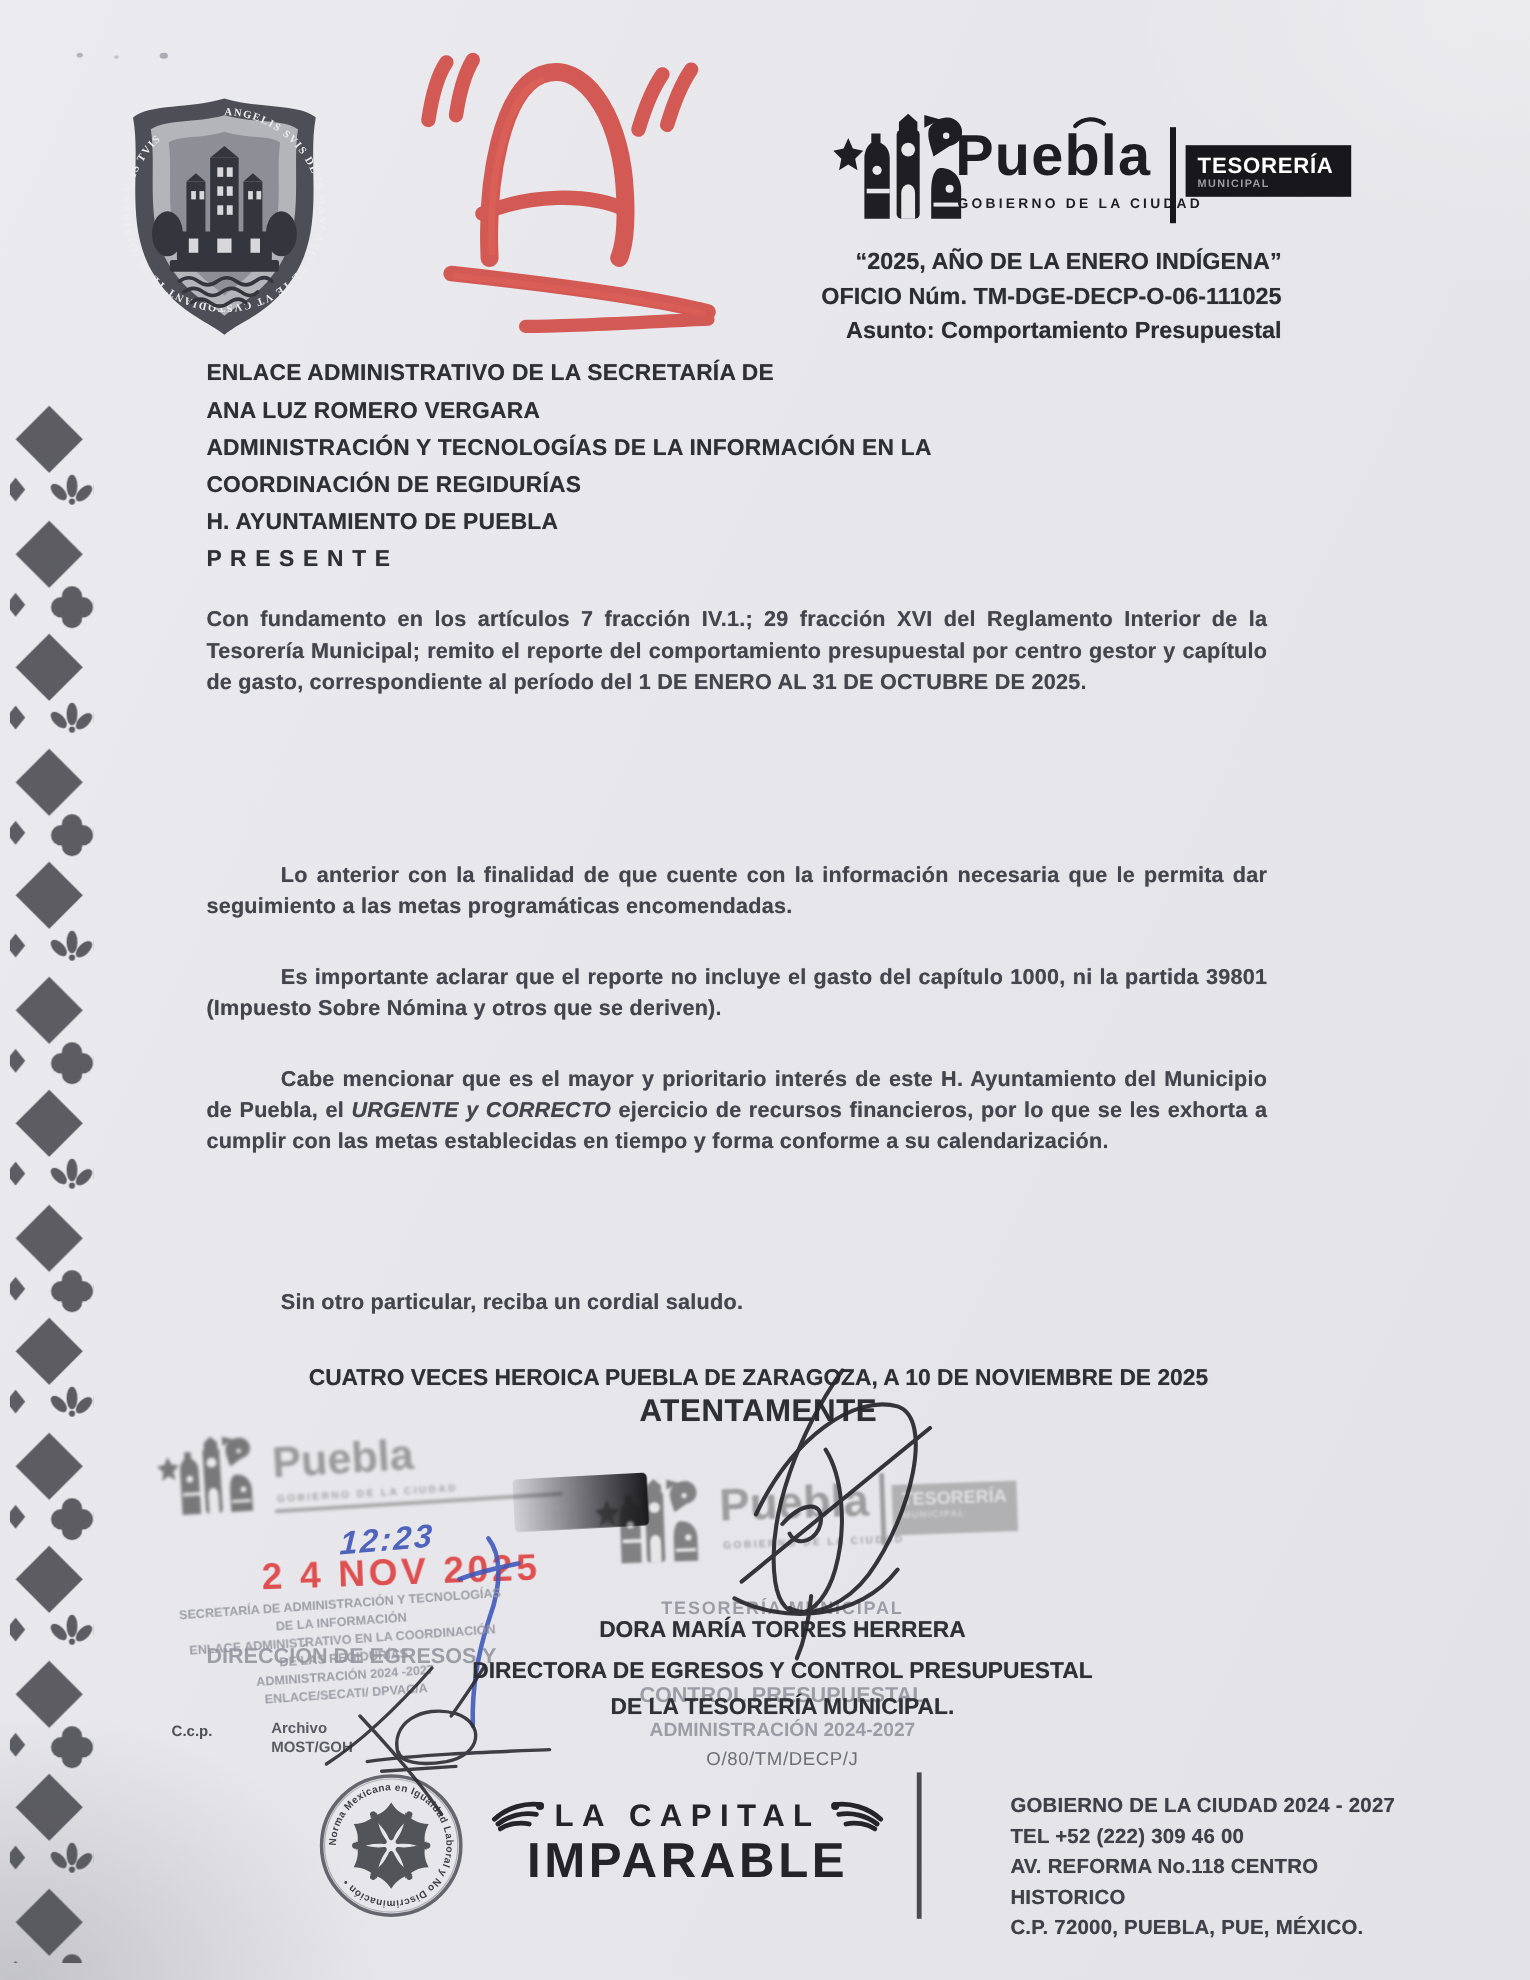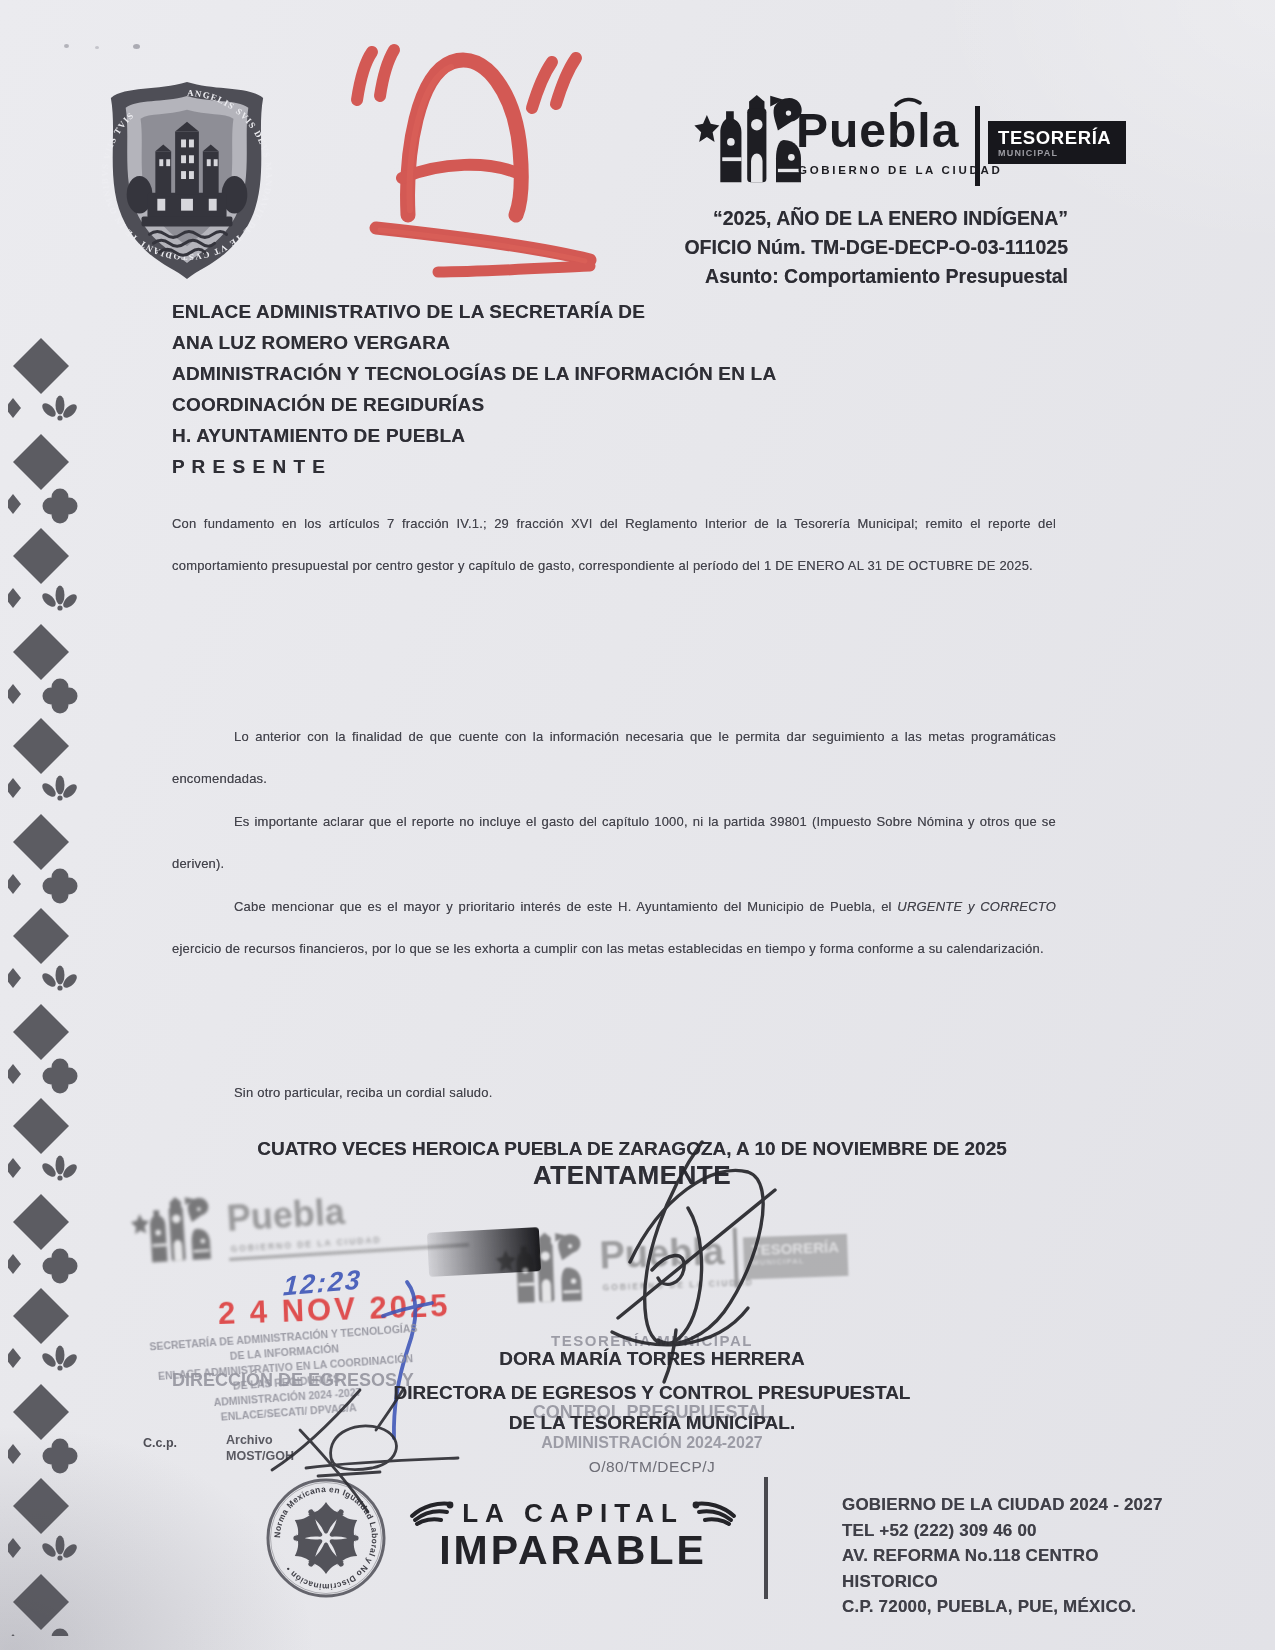--- a/index.html
+++ b/index.html
@@ -7,21 +7,21 @@
     font-family:"Liberation Sans",sans-serif;color:#3a3a41;
     background:
       radial-gradient(430px 320px at 1% 100%, rgba(110,110,122,.30), transparent 70%),
       radial-gradient(500px 360px at 100% 0%, rgba(255,255,255,.25), transparent 70%),
       linear-gradient(115deg,#ebebef 0%,#e7e7eb 45%,#e2e2e7 100%);}
   .abs{position:absolute;}
   .soft{text-shadow:0 0 .6px rgba(70,70,82,.65);}
   .recipient{left:172px;top:296px;font-weight:bold;font-size:19px;line-height:31px;color:#2e2e35;letter-spacing:.2px;}
   .recipient div{white-space:nowrap;}
   .hdrtext{left:600px;top:204px;width:468px;text-align:right;font-weight:bold;font-size:19.5px;line-height:29px;color:#2c2c33;}
-  .para{left:172px;width:884px;font-size:13px;line-height:42px;text-align:justify;color:#44444c;letter-spacing:.2px;}
+  .para{left:172px;width:884px;font-size:18px;line-height:26px;text-align:justify;color:#44444c;letter-spacing:.2px;font-weight:bold;}
   .indent{text-indent:62px;margin-top:44px;}
   .center-block{left:172px;width:920px;text-align:center;font-weight:bold;color:#2e2e35;}
   .fade-stamp{color:#95959f;filter:blur(.5px);opacity:.9;font-weight:bold;}
   .namebold{left:172px;width:960px;text-align:center;font-weight:bold;color:#2f2f36;}
   .addr{font-weight:bold;font-size:17px;line-height:25.5px;color:#3f3f47;letter-spacing:.2px;}
   .wordmark{font-weight:bold;font-size:48px;letter-spacing:1px;color:#1d1d22;}
   .tagline{font-weight:bold;font-size:11.5px;letter-spacing:2.7px;color:#1d1d22;}
   .deptbox{background:#17171c;color:#fff;padding:7px 10px 5px 10px;width:118px;}
   .deptbox .l1{font-weight:bold;font-size:18.5px;letter-spacing:.6px;line-height:20px;}
   .deptbox .l2{font-weight:bold;font-size:9px;letter-spacing:1.2px;color:#9d9da4;line-height:11px;}
@@ -166,21 +166,21 @@
     </svg>
   <div class="abs tagline" style="left:798px;top:164px">GOBIERNO DE LA CIUDAD</div>
   <div class="abs" style="left:975px;top:106px;width:5px;height:80px;background:#17171c"></div>
   <div class="abs deptbox" style="left:988px;top:121px">
     <div class="l1">TESORERÍA</div>
     <div class="l2">MUNICIPAL</div>
   </div>
 
   <div class="abs hdrtext soft">
     <div>“2025, AÑO DE LA ENERO INDÍGENA”</div>
-    <div>OFICIO Núm. TM-DGE-DECP-O-03-111025</div>
+    <div>OFICIO Núm. TM-DGE-DECP-O-06-111025</div>
     <div>Asunto: Comportamiento Presupuestal</div>
   </div>
 
   <div class="abs recipient soft">
     <div>ENLACE ADMINISTRATIVO DE LA SECRETARÍA DE</div>
     <div>ANA LUZ ROMERO VERGARA</div>
     <div>ADMINISTRACIÓN Y TECNOLOGÍAS DE LA INFORMACIÓN EN LA</div>
     <div>COORDINACIÓN DE REGIDURÍAS</div>
     <div>H. AYUNTAMIENTO DE PUEBLA</div>
     <div style="letter-spacing:1px">P R E S E N T E</div>

